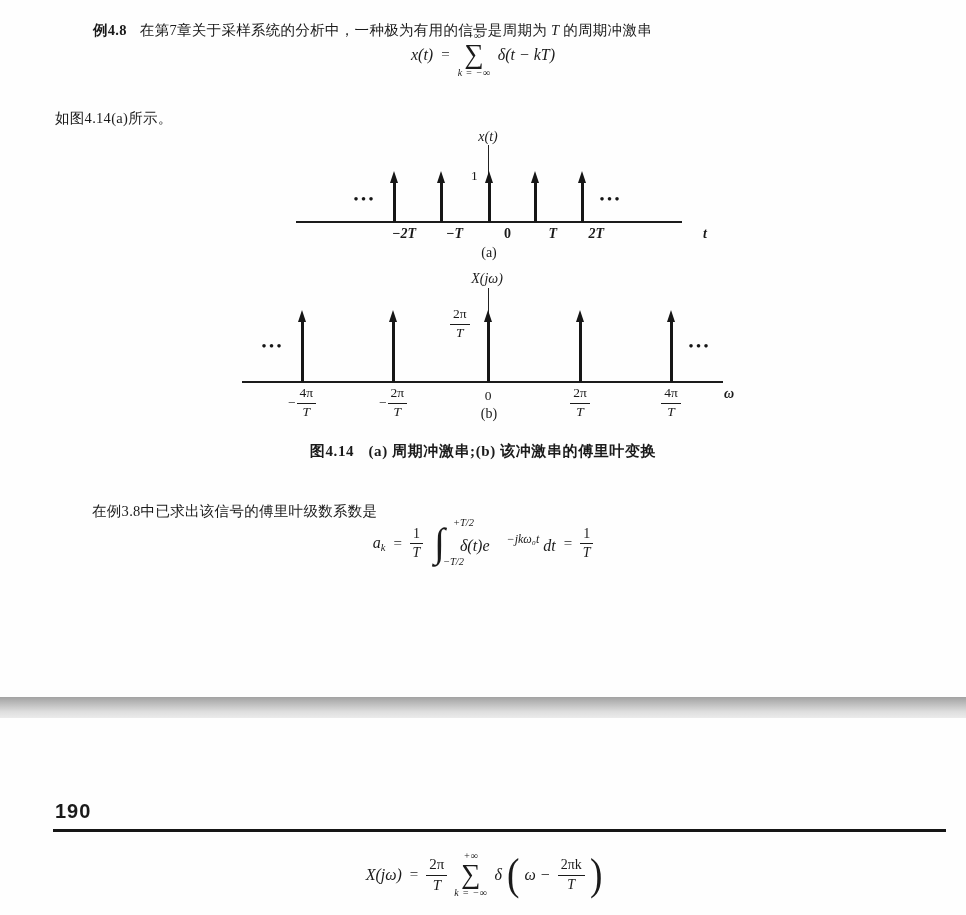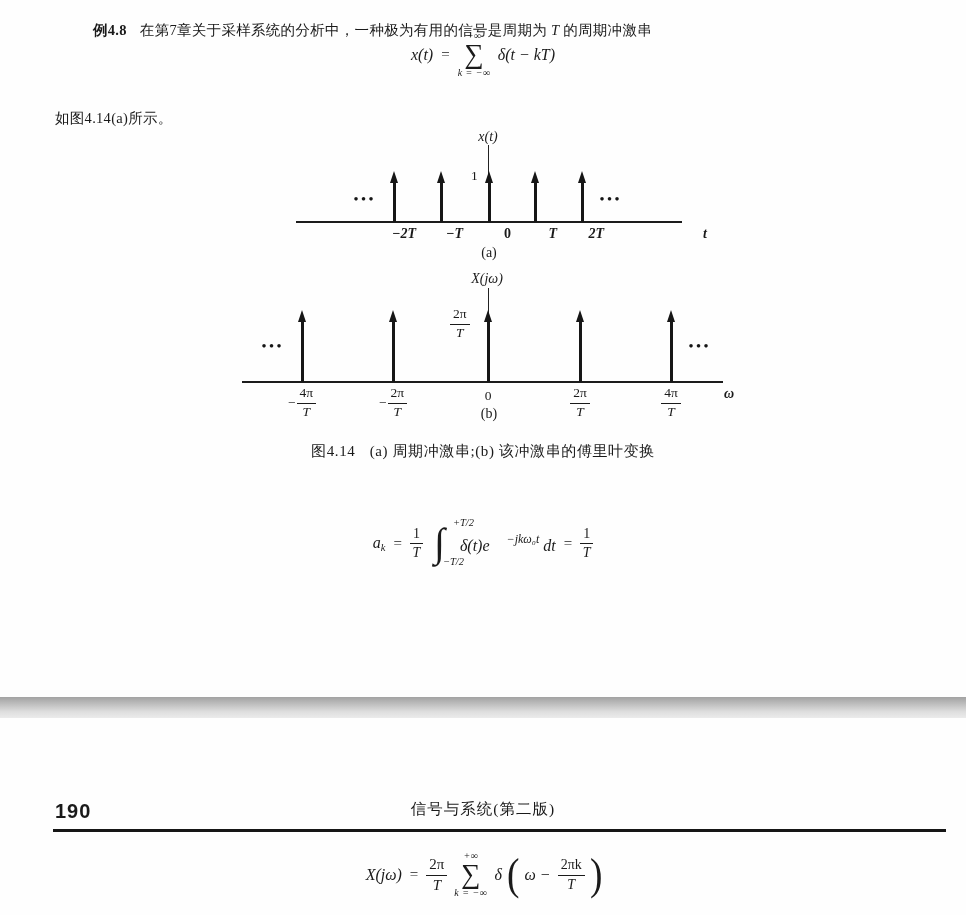--- a/index.html
+++ b/index.html
@@ -171,26 +171,27 @@
   <div class="tickb" style="left:641px;">
     <span class="frac">
         <span class="num">4π</span>
         <span class="den mi">T</span>
       </span>
   </div>
   <div class="ticka" style="left:690px;top:386px;">ω</div>
   <div class="tag" style="left:467px;top:406px;">(b)</div>
 
   <div class="ctr" style="top:442px;">
-    <div style="font-size:15px;letter-spacing:.6px;font-weight:400;">
+    <div style="font-size:15px;letter-spacing:.6px;font-weight:700;">
       <span>图4.14</span>
       <span style="margin-left:10px;">(a) 周期冲激串;(b) 该冲激串的傅里叶变换</span>
     </div>
   </div>
 
+  <p class="para" style="left:92px;top:487px;">在例3.8中已求出该信号的傅里叶级数系数是</p>
 
   <div class="ctr" style="top:519px;">
     <div class="formula">
       <span class="mi"><span>a</span><span class="sub">k</span></span>
       <span class="eq">=</span>
       <span class="frac" style="font-size:14px;">
           <span class="num">1</span>
           <span class="den mi">T</span>
         </span>
       <span class="intwrap">
@@ -204,23 +205,20 @@
           <span class="num">1</span>
           <span class="den mi">T</span>
         </span>
     </div>
   </div>
 
 
   <div class="band"></div>
 
   <div class="pagenum">190</div>
-  <div class="ctr" style="top:799px;">
-    <div class="booktitle" style="position:static;">信号与系统(第二版)</div>
-  </div>
   <div class="rule"></div>
 
   <div class="ctr" style="top:851px;">
     <div class="formula">
       <span class="mi">X(jω)</span>
       <span class="eq">=</span>
       <span class="frac" style="font-size:15px;">
           <span class="num">2π</span>
           <span class="den mi">T</span>
         </span>

